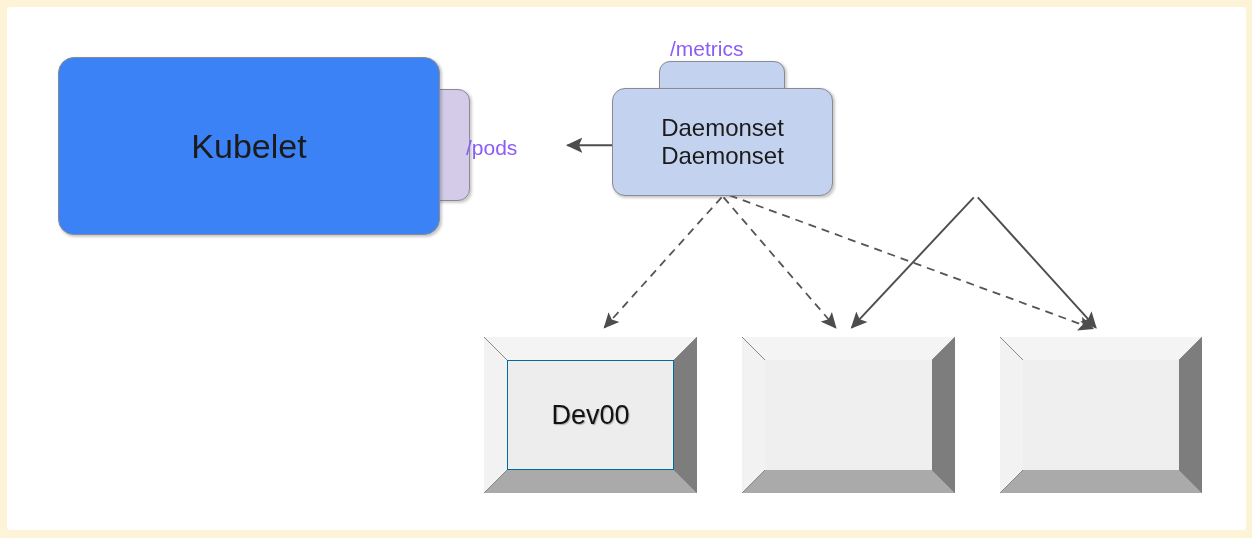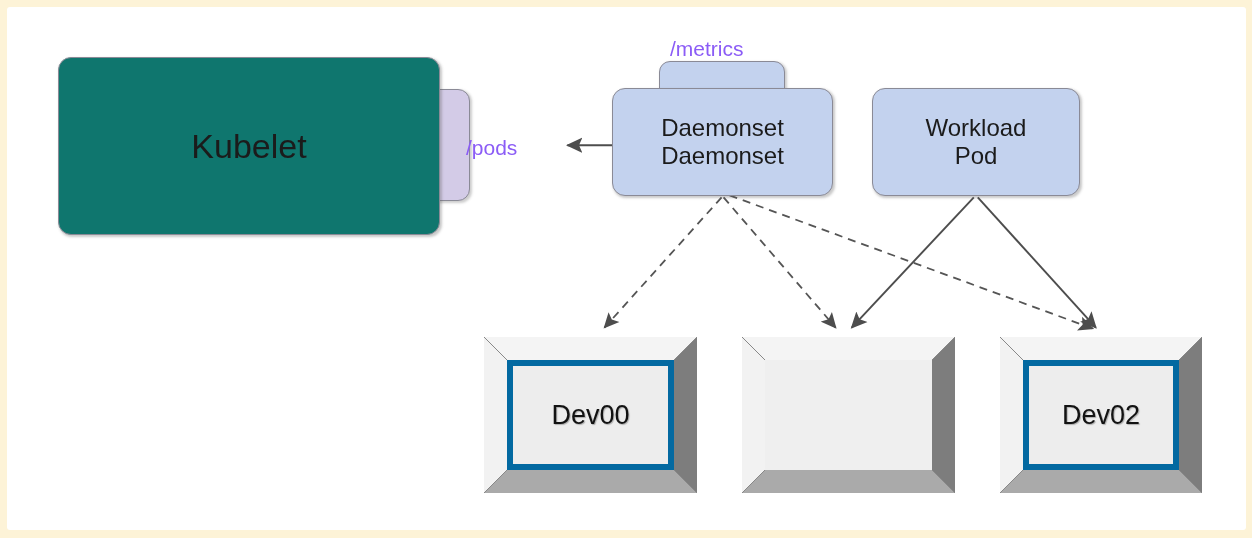--- a/index.html
+++ b/index.html
@@ -43,21 +43,21 @@
     border: 1.3px solid #8a8a96;
     border-radius: 13px;
     display: flex;
     align-items: center;
     justify-content: center;
     text-align: center;
     color: #1b1b1b;
     line-height: 1.18;
     box-shadow: 1.5px 1.5px 2.5px rgba(90,90,90,0.33);
   }
-  .node.purple { background: #0f766e; }
+  .node.purple { background: #3b82f6; border-radius: 16px; }
   .node.blue   { background: #c3d2ee; }
 
   .tab {
     position: absolute;
     box-sizing: border-box;
     border: 1.3px solid #8a8a96;
     box-shadow: 1.5px 1.5px 2.5px rgba(90,90,90,0.30);
   }
   .tab.purple { background: #d3cbe7; }
   .tab.blue   { background: #c3d2ee; }
@@ -108,21 +108,21 @@
   .dev .bev-bottom {
     left: 0; bottom: 0; width: 100%; height: 0;
     border-left: 23px solid transparent;
     border-right: 23px solid transparent;
     border-bottom: 23px solid #aaaaaa;
   }
   .dev .inner {
     position: absolute;
     left: 23px; top: 23px; right: 23px; bottom: 23px;
     background: #ededed;
-    border: 6px solid #0369a1;
+    border: 1px solid #0369a1;
     box-sizing: border-box;
     display: flex;
     align-items: center;
     justify-content: center;
   }
   .dev .inner span {
     font-size: 27px;
     color: #121212;
     text-shadow: 1px 1px 1px rgba(120,120,120,0.55);
   }
@@ -170,24 +170,20 @@
     <div class="tab blue" style="left:652px; top:54px; width:126px; height:40px;
                 border-radius:11px 11px 0 0;"></div>
 
     <div class="elabel" style="left:663px; top:31px;">/metrics</div>
 
     <div class="node blue" style="left:605px; top:81px; width:221px; height:108px; font-size:24px; flex-direction:column;">
       <span>Daemonset</span>
       <span>Daemonset</span>
     </div>
 
-    <div class="node blue" style="left:865px; top:81px; width:208px; height:108px; font-size:24px; flex-direction:column;">
-      <span>Workload</span>
-      <span>Pod</span>
-    </div>
 
     <div class="dev" style="left:477px; top:330px; width:213px; height:156px;">
       <div class="face-outer"></div>
       <div class="bev bev-top"></div>
       <div class="bev bev-left"></div>
       <div class="bev bev-right"></div>
       <div class="bev bev-bottom"></div>
       <svg class="bevlines" viewBox="0 0 213 156" preserveAspectRatio="none">
         <line x1="0" y1="0" x2="23" y2="23" stroke="#888" stroke-width="1"></line>
         <line x1="213" y1="0" x2="190" y2="23" stroke="#888" stroke-width="1"></line>
@@ -218,19 +214,16 @@
       <div class="bev bev-top"></div>
       <div class="bev bev-left"></div>
       <div class="bev bev-right"></div>
       <div class="bev bev-bottom"></div>
       <svg class="bevlines" viewBox="0 0 202 156" preserveAspectRatio="none">
         <line x1="0" y1="0" x2="23" y2="23" stroke="#888" stroke-width="1"></line>
         <line x1="202" y1="0" x2="179" y2="23" stroke="#888" stroke-width="1"></line>
         <line x1="0" y1="156" x2="23" y2="133" stroke="#888" stroke-width="1"></line>
         <line x1="202" y1="156" x2="179" y2="133" stroke="#888" stroke-width="1"></line>
       </svg>
-      <div class="inner">
-        <span>Dev02</span>
-      </div>
     </div>
 
   </div>
 </div>
 
 </body></html>

